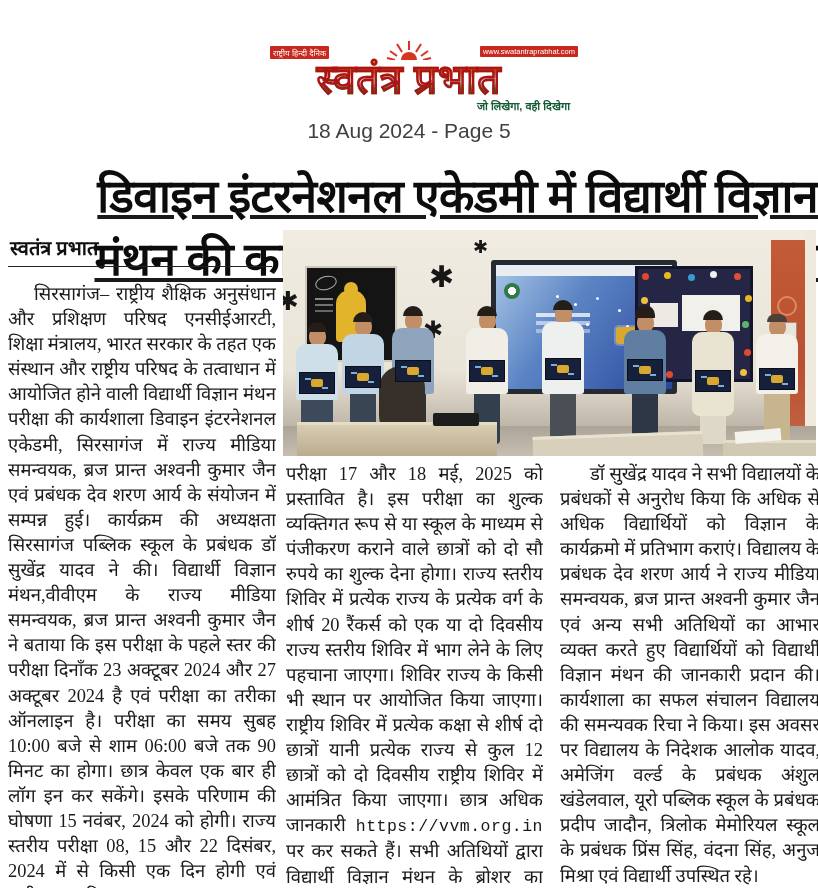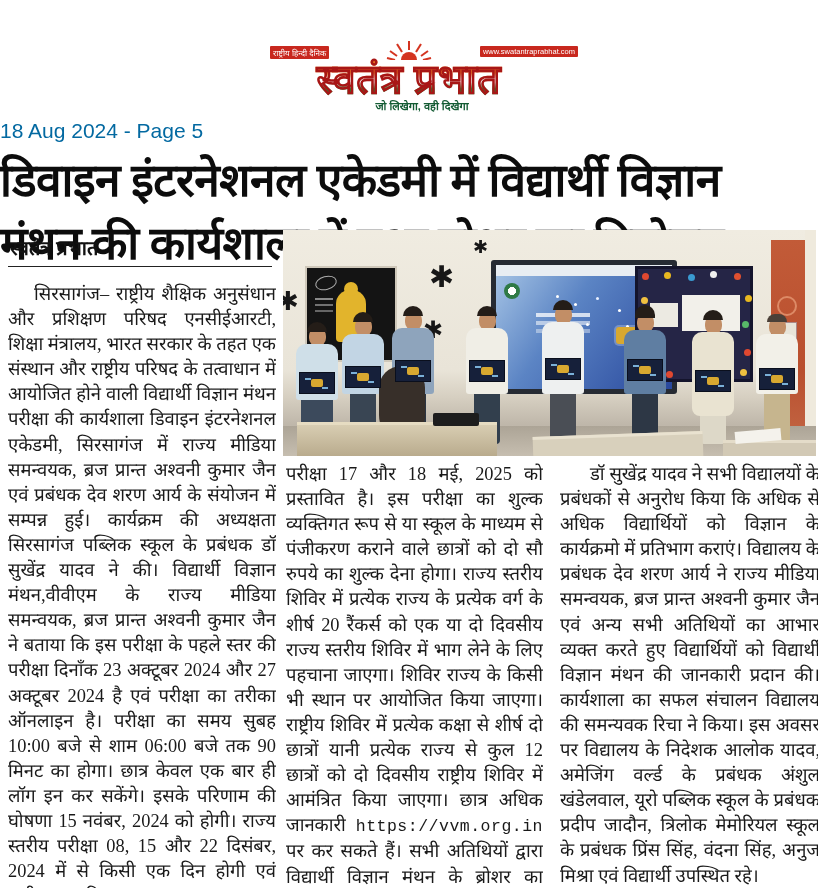--- a/index.html
+++ b/index.html
@@ -24,31 +24,31 @@
     background:#c8281e; color:#fff; font-family:"Liberation Sans",sans-serif;
     font-size:7.5px; padding:1px 3px; border-radius:1px; white-space:nowrap;
   }
   .mh-logo {
     font-size:40px; font-weight:800; line-height:40px; letter-spacing:1px;
     background:linear-gradient(180deg,#ef7a22 0%,#ef7a22 32%,#ffffff 46%,#ffffff 56%,#1f8a38 72%,#1f8a38 100%);
     -webkit-background-clip:text; background-clip:text; color:transparent;
     -webkit-text-stroke:1.3px #a81616; white-space:nowrap;
   }
   .mh-tagline {
-    text-align:center; margin-right:-26px; margin-top:-2px;
+    text-align:right; margin-right:-26px; margin-top:-2px;
     color:#145c34; font-weight:bold; font-size:11px;
     font-family:"Liberation Sans",sans-serif;
   }
   .dateline {
-    text-align:left; font-family:"Liberation Sans",sans-serif;
-    font-size:21px; color:#0369a1; margin-top:6px;
-  }
-
-  
-  .headline { margin-top:6px; text-align:left; }
+    text-align:center; font-family:"Liberation Sans",sans-serif;
+    font-size:21px; color:#404040; margin-top:6px;
+  }
+
+  
+  .headline { margin-top:22px; text-align:right;text-decoration:underline; }
   .headline .hl {
     font-size:46px; font-weight:800; color:#0c0c0c; line-height:63px;
     letter-spacing:-0.5px; white-space:nowrap;
   }
 
   
   .article { position:absolute; left:0; top:226px; width:818px; height:666px; }
   .byline { position:absolute; left:10px; top:8px; font-size:20px; font-weight:bold; color:#111; }
   .byline-rule { position:absolute; left:8px; top:40px; width:264px; height:0; border-top:1.6px solid #222; }
 

